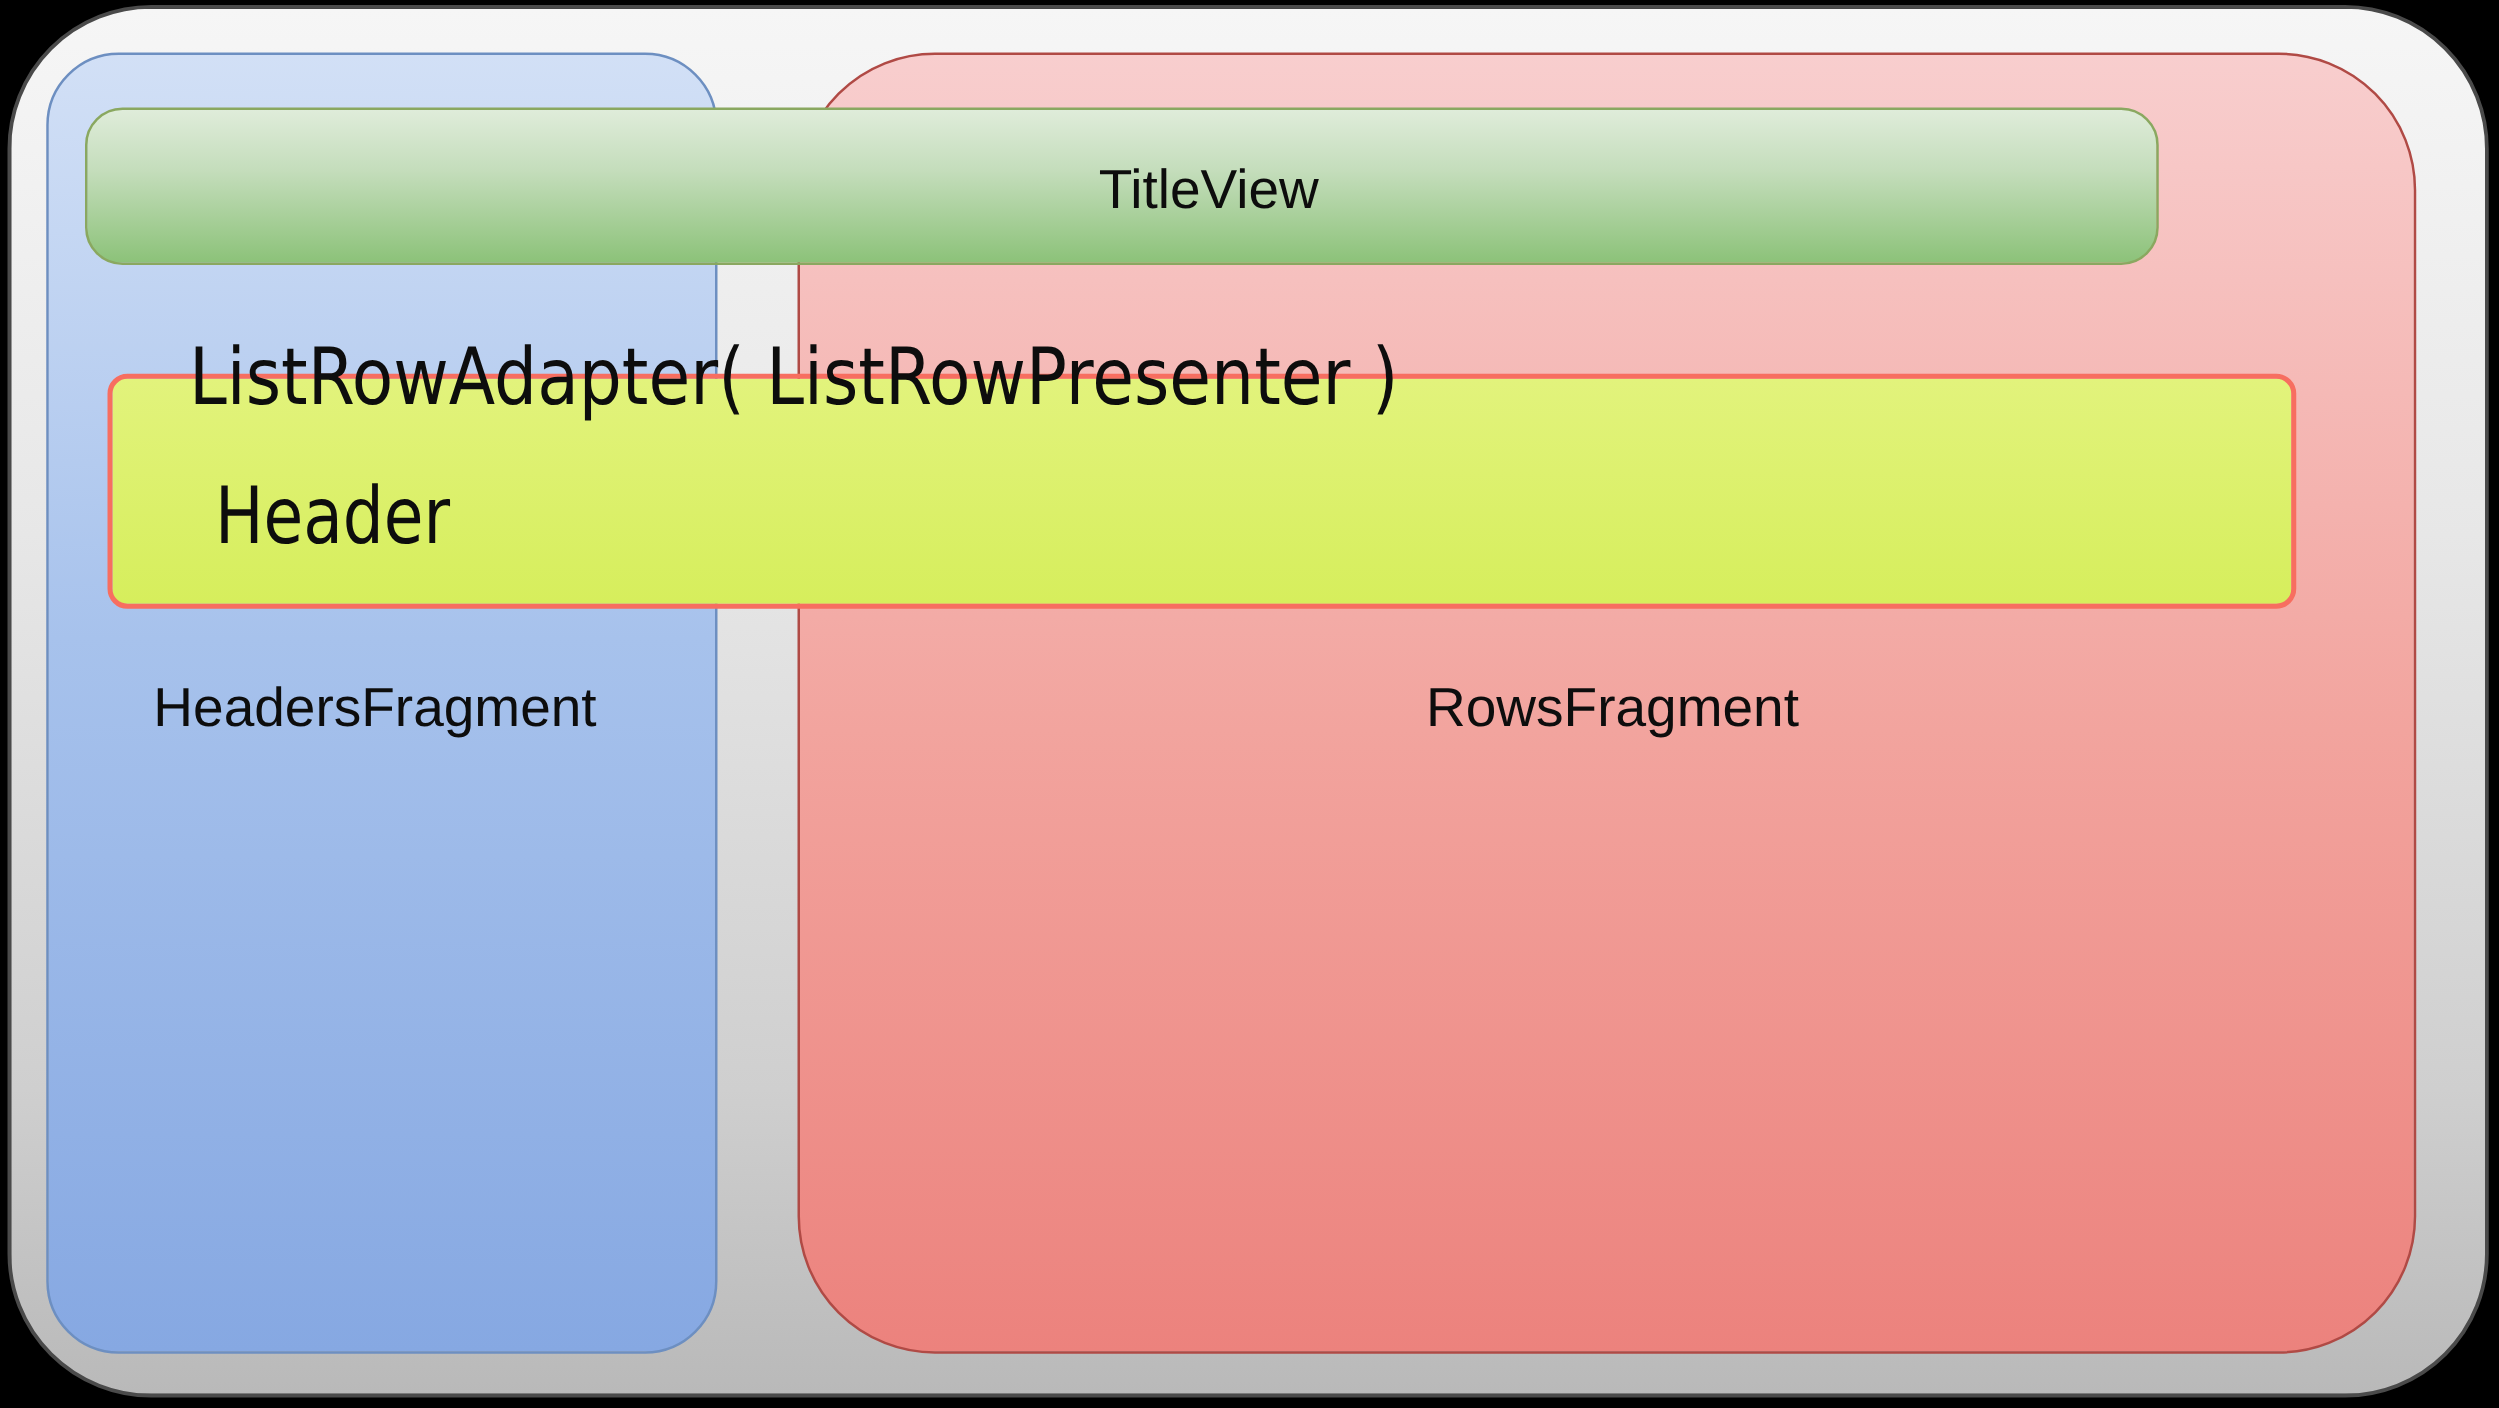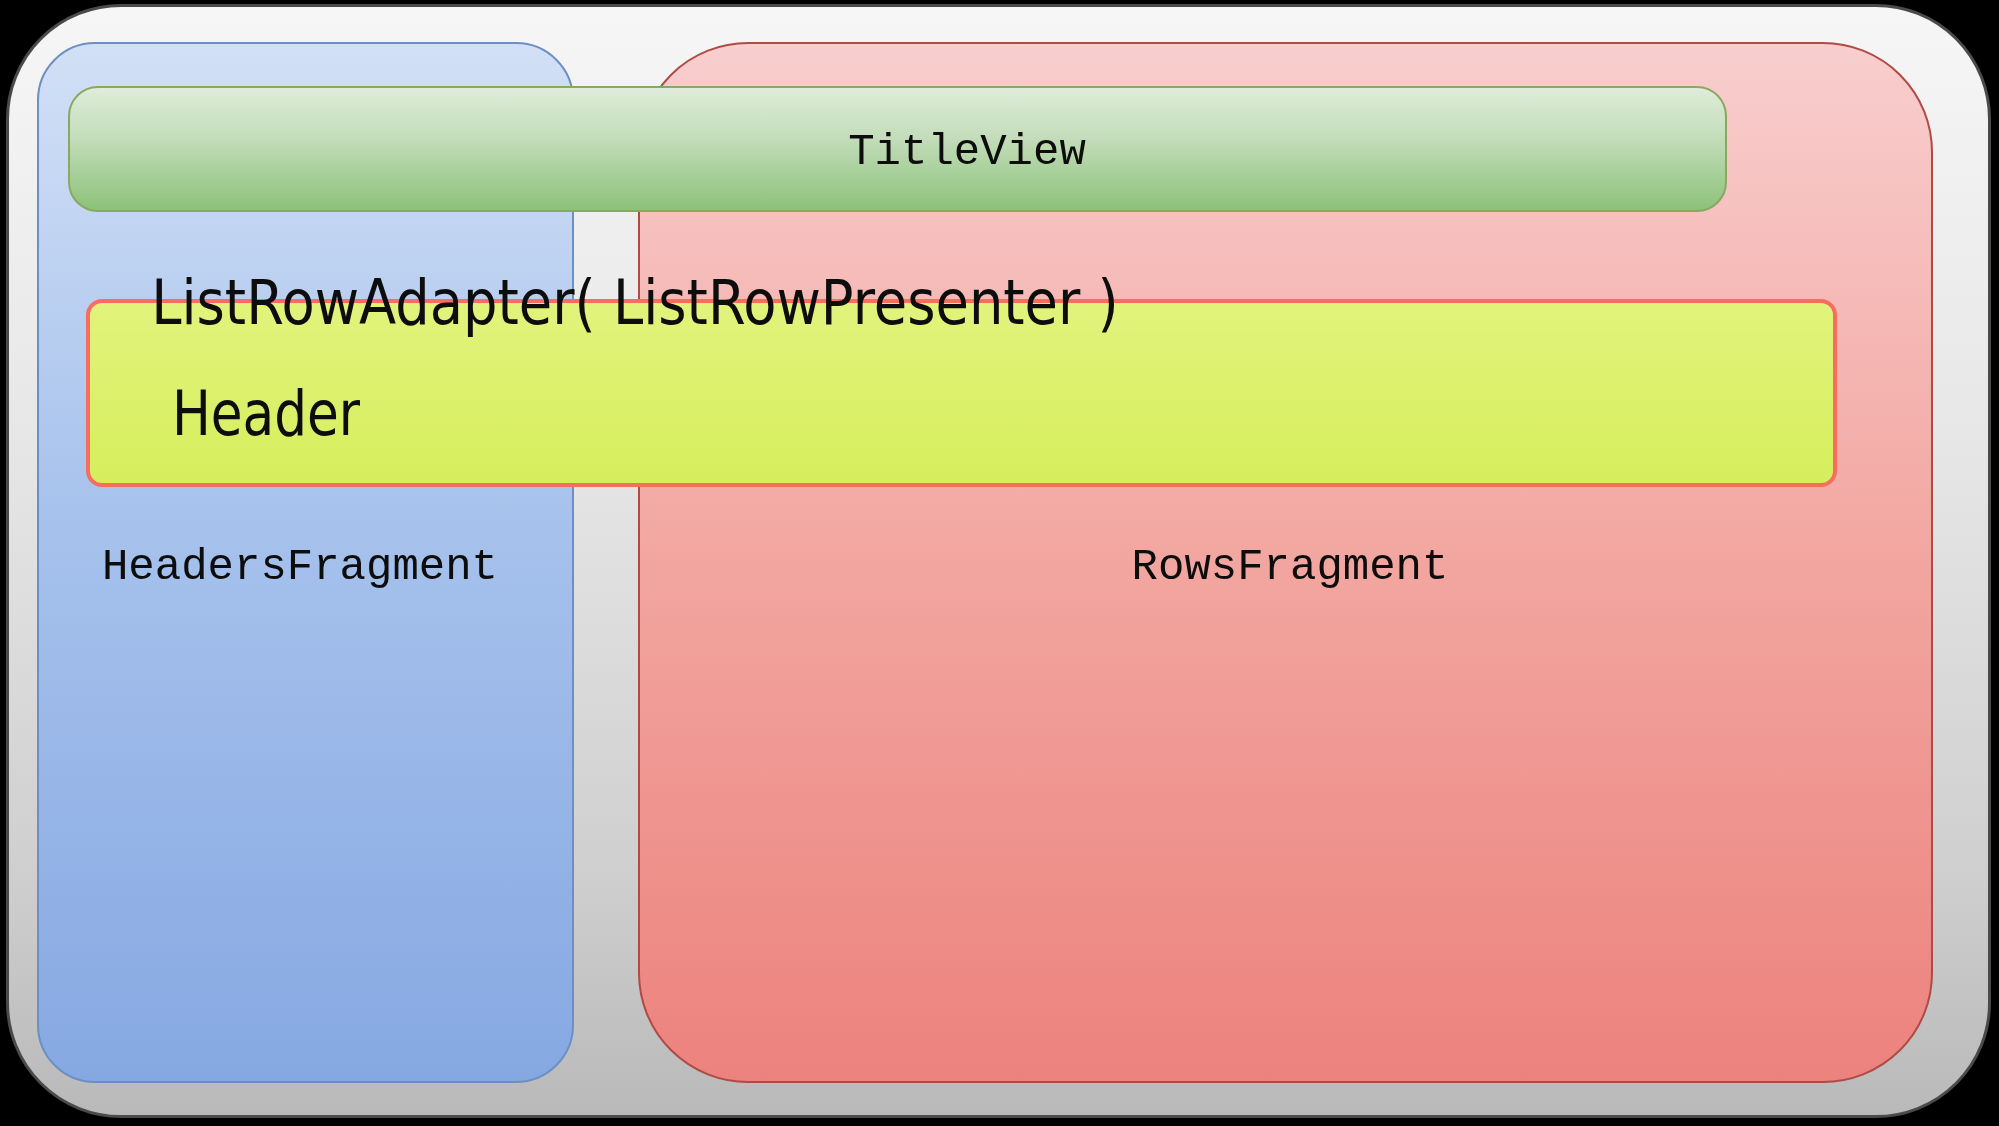--- a/index.html
+++ b/index.html
@@ -44,21 +44,21 @@
   }
   .bar-yellow{
     left:86px;top:299px;width:1751px;height:188px;border-radius:16px;
     border:4px solid var(--yellow_border);
     background:linear-gradient(180deg,var(--yellow_top) 0%,var(--yellow_bottom) 100%);
   }
   .label{
     position:absolute;white-space:nowrap;line-height:1;color:var(--text);
     transform:translate(-50%,-50%);
   }
-  .label-small{font-size:44px;font-family:Liberation Mono, monospace;text-align:right;}
+  .label-small{font-size:44px;font-family:Liberation Sans, sans-serif;text-align:right;}
   .label-big{font-size:63px;font-family:"DejaVu Sans", sans-serif;}
   .lbl-titleview   {left:967px; top:152px;}
   .lbl-headersfrag {left:300px; top:567px;}
   .lbl-rowsfrag    {left:1290px;top:567px;}
   .lbl-adapter-top {left:635px; top:302px;transform:translate(-50%,-50%) scaleX(0.862);}
   .lbl-header      {left:266px; top:413px;transform:translate(-50%,-50%) scaleX(0.82);}
   .lbl-adapter-card{left:1270px;top:409px;transform:translate(-50%,-50%) scaleX(1.0);}
 </style>
 </head>
 <body>

